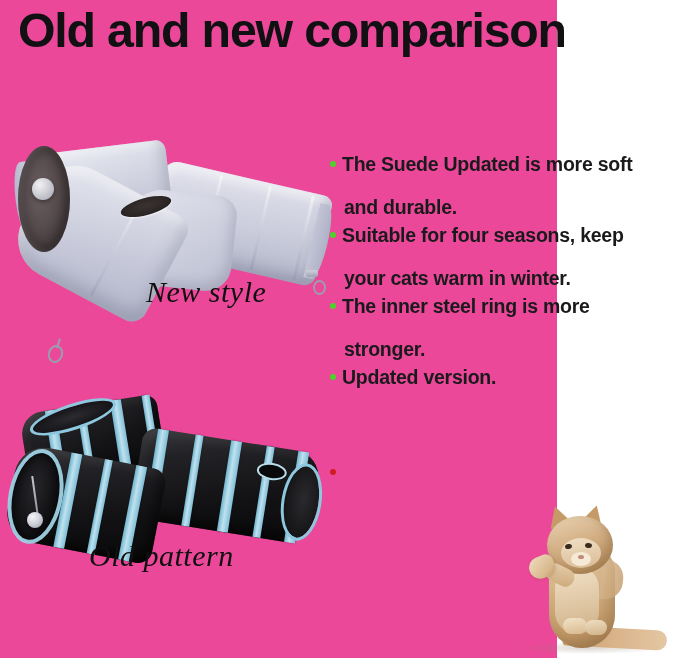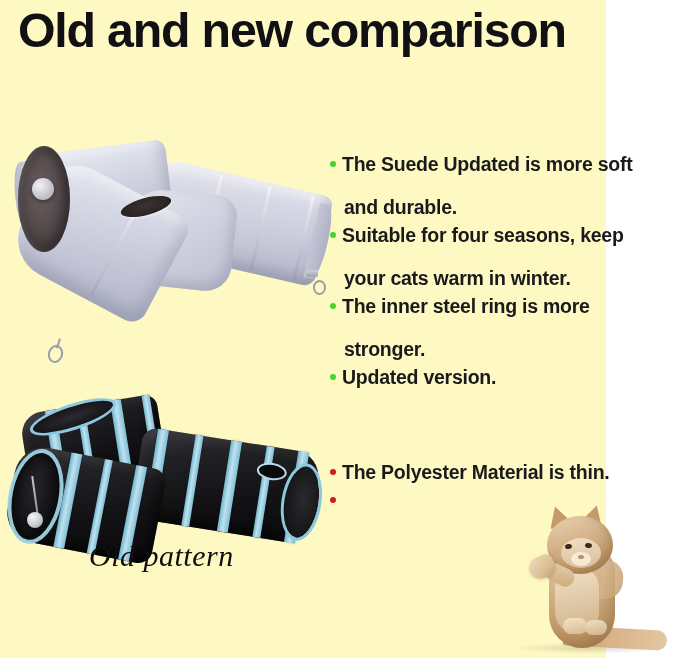--- a/index.html
+++ b/index.html
@@ -2,21 +2,21 @@
 <html><head>
 <meta charset="utf-8">
 <style>
   html,body{margin:0;padding:0;}
   body{
     width:679px;height:658px;
     background:#ffffff;
     font-family:"Liberation Sans", sans-serif;
     overflow:hidden;position:relative;
   }
-  .page{position:relative;width:606px;height:658px;background:#fef9c3;}
+  .page{position:relative;width:557px;height:658px;background:#ec4899;}
 
   
   .title{
     position:absolute;left:18px;top:2px;width:650px;
     font-family:"Liberation Sans", sans-serif;
     font-weight:bold;
     font-size:49px;
     line-height:56px;
     letter-spacing:-1.2px;
     color:#111114;
@@ -314,20 +314,21 @@
     <div class="nt-mouth">
       <div class="rim"></div>
       <div class="ball"></div>
     </div>
     <div class="nt-peep"></div>
     <div class="ring nt-ring1"></div>
     <div class="nt-tab"></div>
     <div class="ring nt-ring2"></div>
   </div>
 
+  <div class="caption newstyle">New style</div>
 
   <div class="bullets top">
 
     <div class="bline">
       <span class="dot green"></span>
       <span class="btxt">The Suede Updated is more soft</span>
     </div>
     <div class="bline cont">
       <span class="btxt">and durable.</span>
     </div>
@@ -384,24 +385,20 @@
       </div>
     </div>
 
     <div class="ot-string"></div>
     <div class="ot-toy"></div>
   </div>
 
   <div class="caption oldpattern">Old pattern</div>
 
   <div class="bullets bottom">
-    <div class="bline">
-      <span class="dot red"></span>
-      <span class="btxt">The Polyester Material is thin.</span>
-    </div>
     <div class="bline">
       <span class="dot red"></span>
     </div>
   </div>
 
   <div class="cat">
     <div class="cat-shadow"></div>
     <div class="cat-tail"></div>
     <div class="cat-body"></div>
     <div class="cat-chest"></div>

